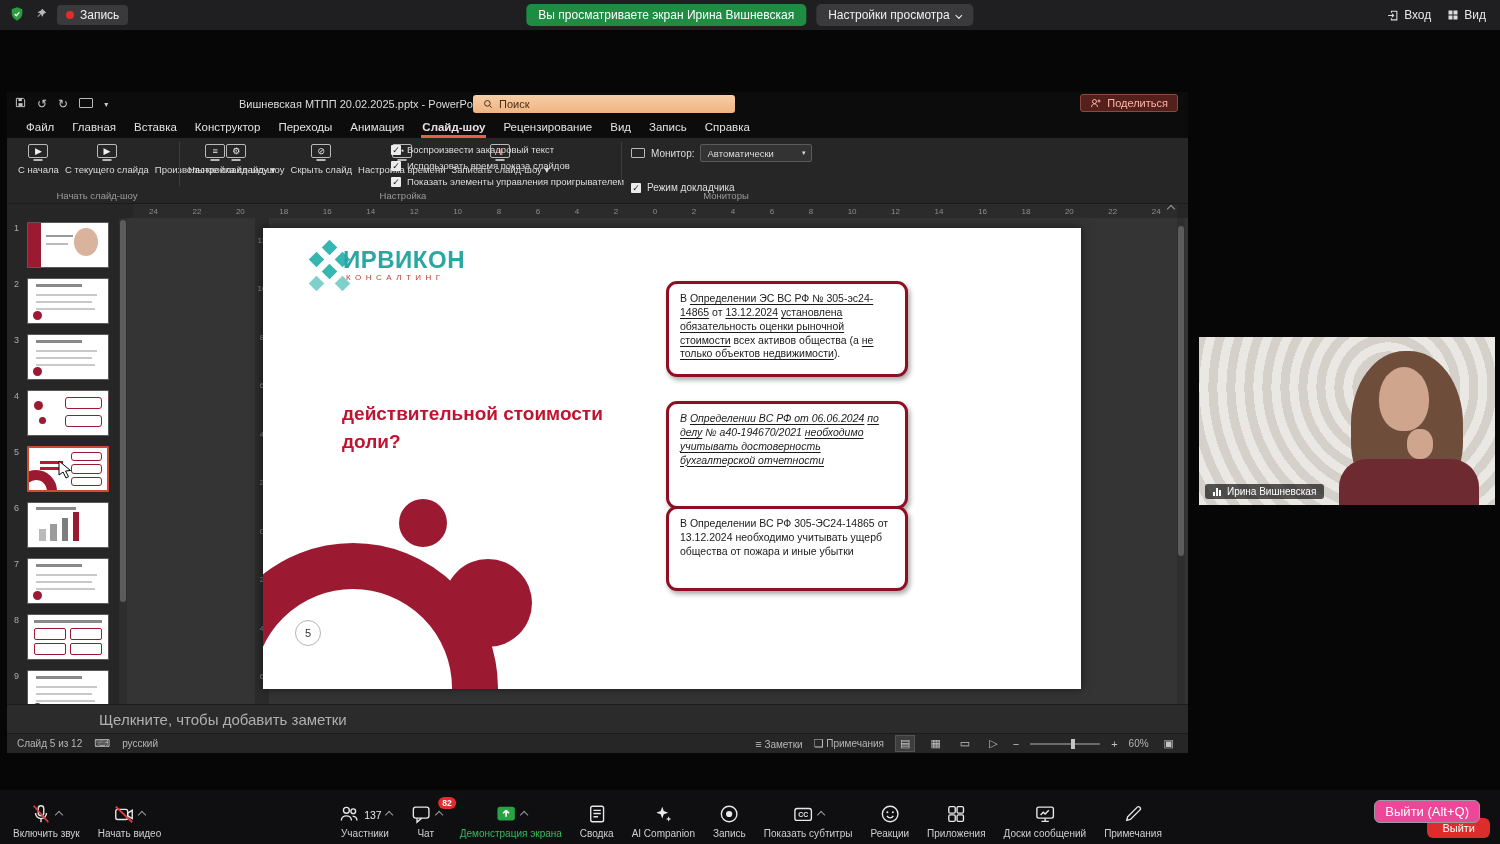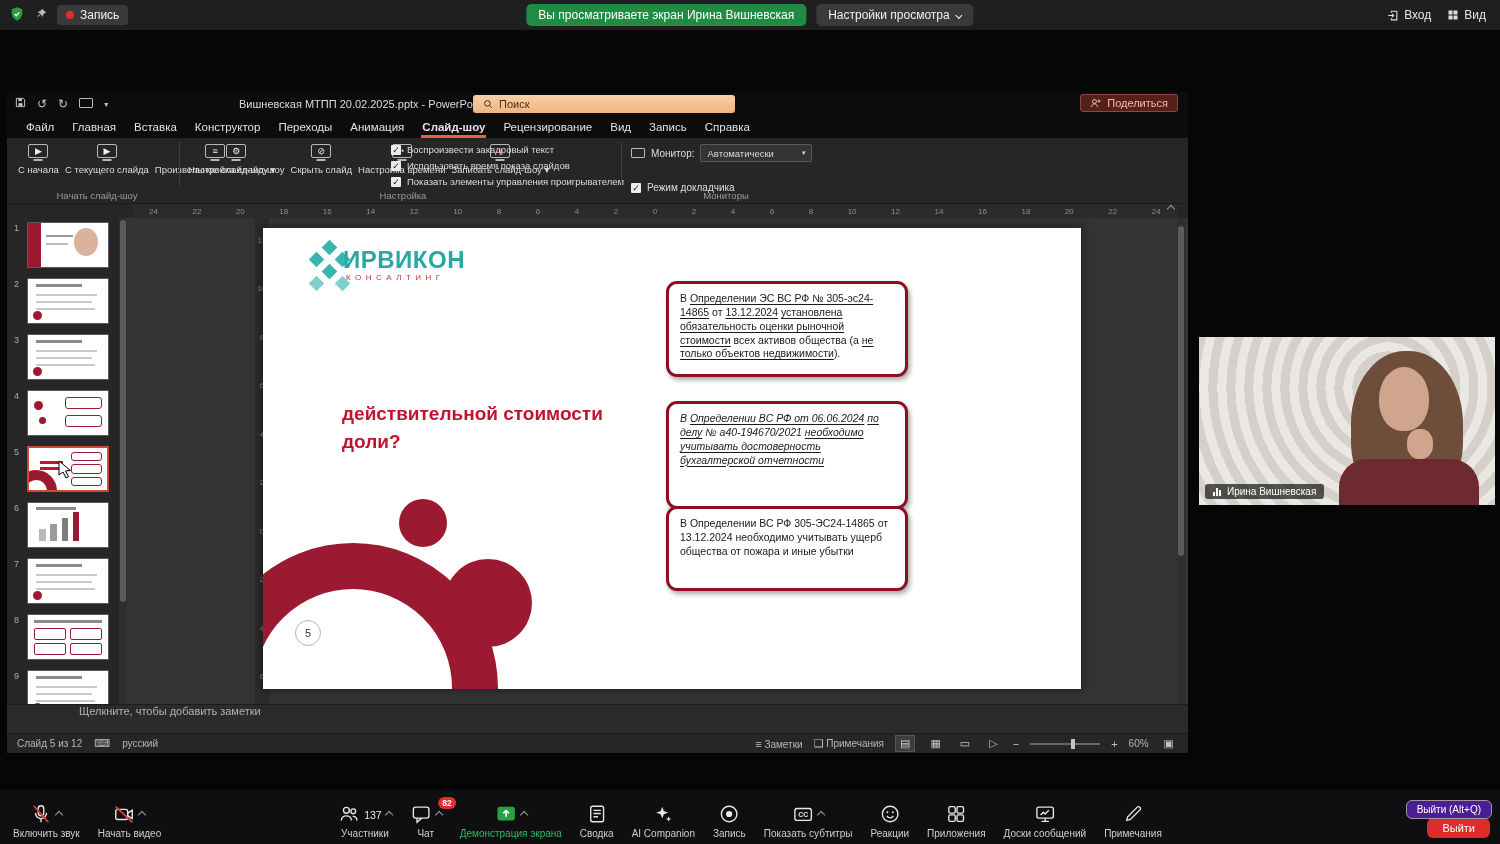--- a/index.html
+++ b/index.html
@@ -80,21 +80,21 @@
   .logo-sub{color:#c23b30;font-size:8px;letter-spacing:4.5px;margin-top:1px;margin-left:3px;}
   .slide-title{position:absolute;left:79px;top:172px;font-size:19px;font-weight:bold;color:#bf1330;line-height:28px;}
   .sbox{position:absolute;left:403px;width:242px;background:#fff;border:3px solid #8e0f24;border-radius:11px;padding:8px 11px;font-size:10.5px;line-height:1.32;color:#1a1a1a;box-shadow:2px 3px 5px rgba(0,0,0,.35);}
   .sbox u{text-underline-offset:1.5px;}
   .donut{position:absolute;left:-55px;top:315px;width:290px;height:290px;border:46px solid #9c1a31;border-radius:50%;}
   .dotA{position:absolute;left:136px;top:271px;width:48px;height:48px;border-radius:50%;background:#9c1a31;}
   .dotB{position:absolute;left:181px;top:331px;width:88px;height:88px;border-radius:50%;background:#9c1a31;}
   .pagenum{position:absolute;left:32px;top:392px;width:26px;height:26px;border-radius:50%;background:#fff;border:1px solid #b5b5b5;display:flex;align-items:center;justify-content:center;font-size:11px;color:#333;}
 
   
-  .ppt-notes{position:absolute;top:612px;left:0;right:0;height:29px;background:#2b2b2b;border-top:1px solid #1c1c1c;color:#b0b0b0;font-size:11px;display:flex;align-items:flex-start;padding-left:72px;}
+  .ppt-notes{position:absolute;top:612px;left:0;right:0;height:29px;background:#2b2b2b;border-top:1px solid #1c1c1c;color:#b0b0b0;font-size:15px;display:flex;align-items:center;padding-left:92px;}
   .ppt-status{position:absolute;bottom:0;left:0;right:0;height:20px;background:#262626;border-top:1px solid #1a1a1a;display:flex;align-items:center;font-size:10px;color:#b5b5b5;padding:0 10px;gap:12px;}
   .status-right{margin-left:auto;display:flex;align-items:center;gap:11px;}
   .sicon{font-size:11px;color:#c2c2c2;}
   .viewbtn{font-size:11px;color:#c2c2c2;padding:1px 4px;}
   .viewbtn.active{background:#3d3d3d;border:1px solid #555;}
   .zoom-slider{width:70px;height:2px;background:#6a6a6a;position:relative;}
   .zoom-thumb{position:absolute;left:58%;top:-4px;width:4px;height:10px;background:#c4c4c4;}
 
   
   .vtile{position:absolute;left:1199px;top:337px;width:296px;height:168px;background:#d9d5cf;overflow:hidden;}
@@ -111,21 +111,21 @@
   .zbar{position:absolute;left:0;right:0;bottom:0;height:54px;background:#0f0f11;}
   .zleft{position:absolute;left:6px;top:0;height:54px;display:flex;gap:4px;align-items:center;}
   .zcenter{position:absolute;left:50%;top:0;height:54px;transform:translateX(-50%);display:flex;gap:4px;align-items:center;}
   .zitem{display:flex;flex-direction:column;align-items:center;justify-content:center;padding:3px 7px;color:#d6d6d6;font-size:10px;gap:2px;position:relative;white-space:nowrap;margin-top:8px;}
   .zicon-row{position:relative;height:23px;display:flex;align-items:center;gap:4px;}
   .zcount{color:#e8e8e8;font-size:10.5px;}
   .zbadge{position:absolute;top:-6px;right:-14px;background:#e02d2d;color:#fff;font-size:8.5px;border-radius:8px;padding:1px 4px;font-weight:bold;}
   .zlabel{color:#cfcfcf;}
   .zlabel.green{color:#2fbf5a;}
   .leave-btn{position:absolute;right:10px;top:818px;background:#dd2c2c;color:#fff;border:none;border-radius:6px;font-size:11px;padding:4px 15px;}
-  .tooltip{position:absolute;right:8px;top:800px;background:#4c1d95;border:1px solid #9a9a9f;border-radius:6px;color:#fff;font-size:10px;padding:3px 10px;z-index:40;}
+  .tooltip{position:absolute;right:20px;top:800px;background:#ec4899;border:1px solid #9a9a9f;border-radius:6px;color:#fff;font-size:13px;padding:3px 10px;z-index:40;}
 
   .cursor{position:absolute;left:58px;top:460px;z-index:60;}
 </style>
 </head>
 <body>
 
 <div class="stage">
 
   <header class="ztop">
     <div class="ztop-left">

